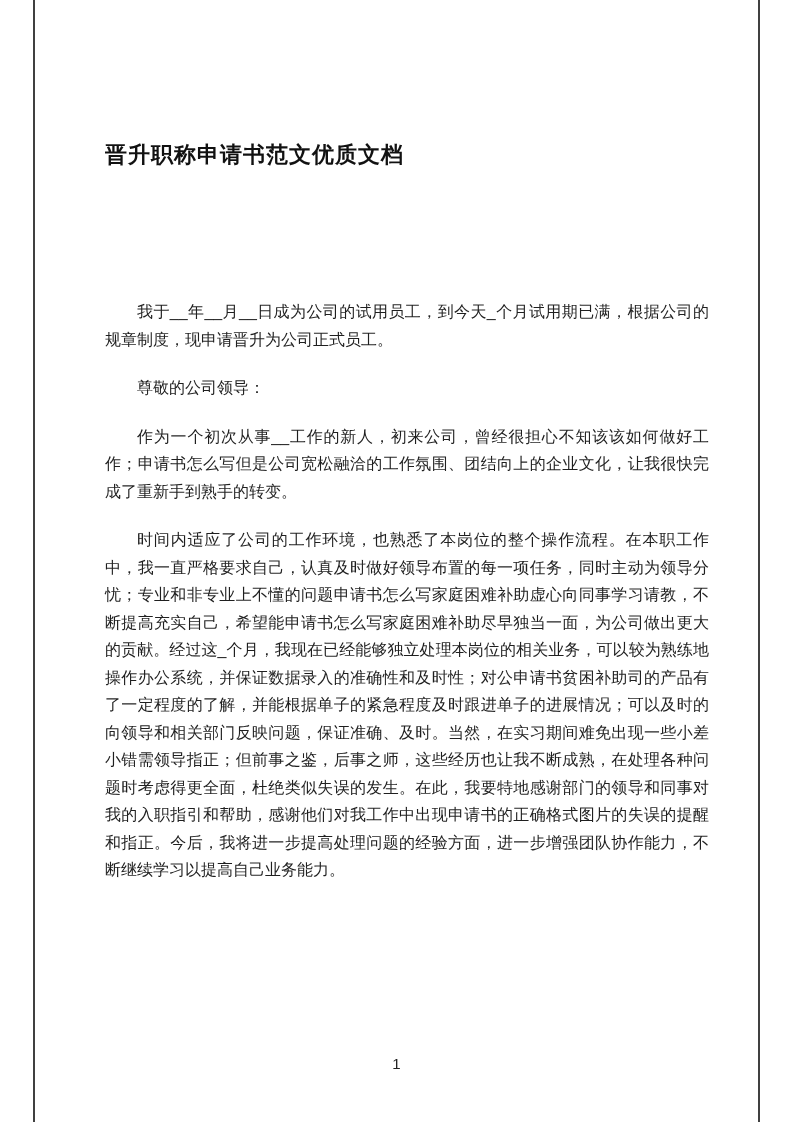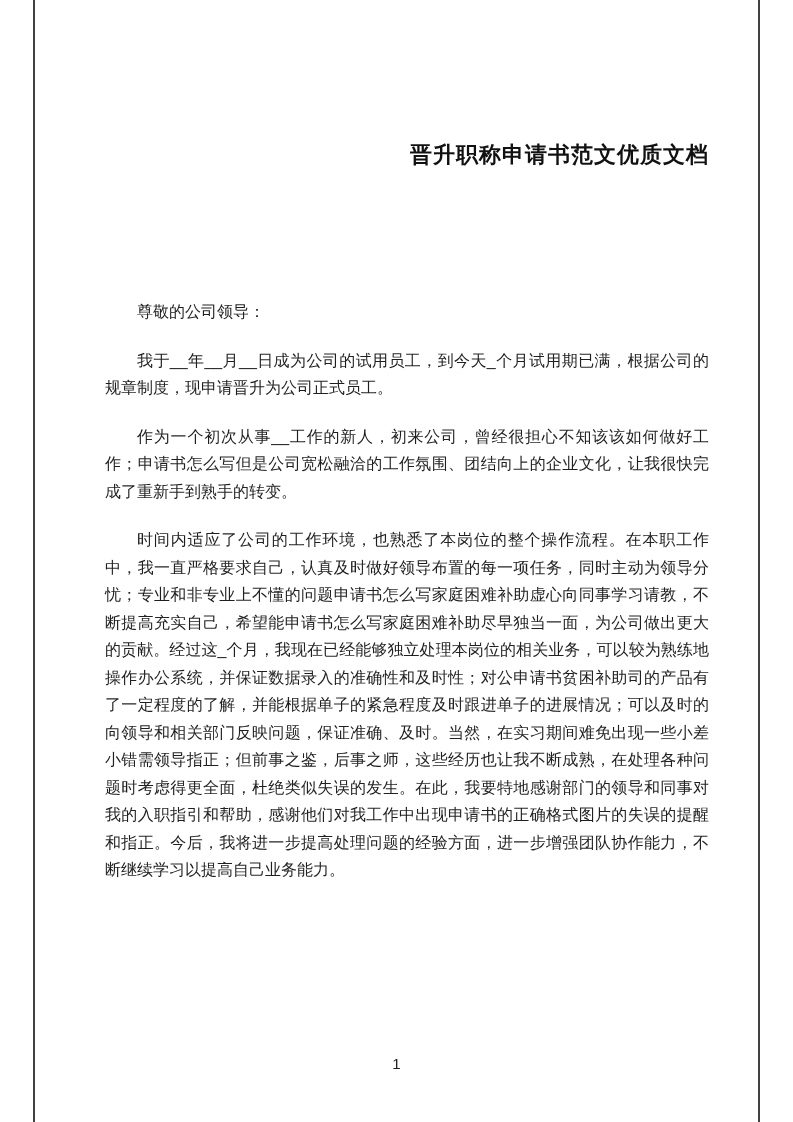--- a/index.html
+++ b/index.html
@@ -25,21 +25,21 @@
     pointer-events: none;
   }
   .content {
     position: absolute;
     left: 105px;
     top: 0;
     width: 604px;
   }
   .doc-title {
     margin-top: 140px;
-    text-align: right;
+    text-align: left;
     font-size: 22px;
     font-weight: bold;
     letter-spacing: 1px;
     color: #111111;
   }
   .body-text {
     margin-top: 128px;
     font-size: 16px;
     line-height: 27.5px;
     text-align: justify;
@@ -65,22 +65,22 @@
 
 <div class="page">
 
   <div class="page-frame"></div>
 
   <div class="content">
 
     <h1 class="doc-title">晋升职称申请书范文优质文档</h1>
 
     <div class="body-text">
+      <p>我于__年__月__日成为公司的试用员工，到今天_个月试用期已满，根据公司的规章制度，现申请晋升为公司正式员工。</p>
       <p>尊敬的公司领导：</p>
-      <p>我于__年__月__日成为公司的试用员工，到今天_个月试用期已满，根据公司的规章制度，现申请晋升为公司正式员工。</p>
       <p>作为一个初次从事__工作的新人，初来公司，曾经很担心不知该该如何做好工作；申请书怎么写但是公司宽松融洽的工作氛围、团结向上的企业文化，让我很快完成了重新手到熟手的转变。</p>
       <p>时间内适应了公司的工作环境，也熟悉了本岗位的整个操作流程。在本职工作中，我一直严格要求自己，认真及时做好领导布置的每一项任务，同时主动为领导分忧；专业和非专业上不懂的问题申请书怎么写家庭困难补助虚心向同事学习请教，不断提高充实自己，希望能申请书怎么写家庭困难补助尽早独当一面，为公司做出更大的贡献。经过这_个月，我现在已经能够独立处理本岗位的相关业务，可以较为熟练地操作办公系统，并保证数据录入的准确性和及时性；对公申请书贫困补助司的产品有了一定程度的了解，并能根据单子的紧急程度及时跟进单子的进展情况；可以及时的向领导和相关部门反映问题，保证准确、及时。当然，在实习期间难免出现一些小差小错需领导指正；但前事之鉴，后事之师，这些经历也让我不断成熟，在处理各种问题时考虑得更全面，杜绝类似失误的发生。在此，我要特地感谢部门的领导和同事对我的入职指引和帮助，感谢他们对我工作中出现申请书的正确格式图片的失误的提醒和指正。今后，我将进一步提高处理问题的经验方面，进一步增强团队协作能力，不断继续学习以提高自己业务能力。</p>
     </div>
 
   </div>
 
   <div class="page-number">1</div>
 
 </div>
 

